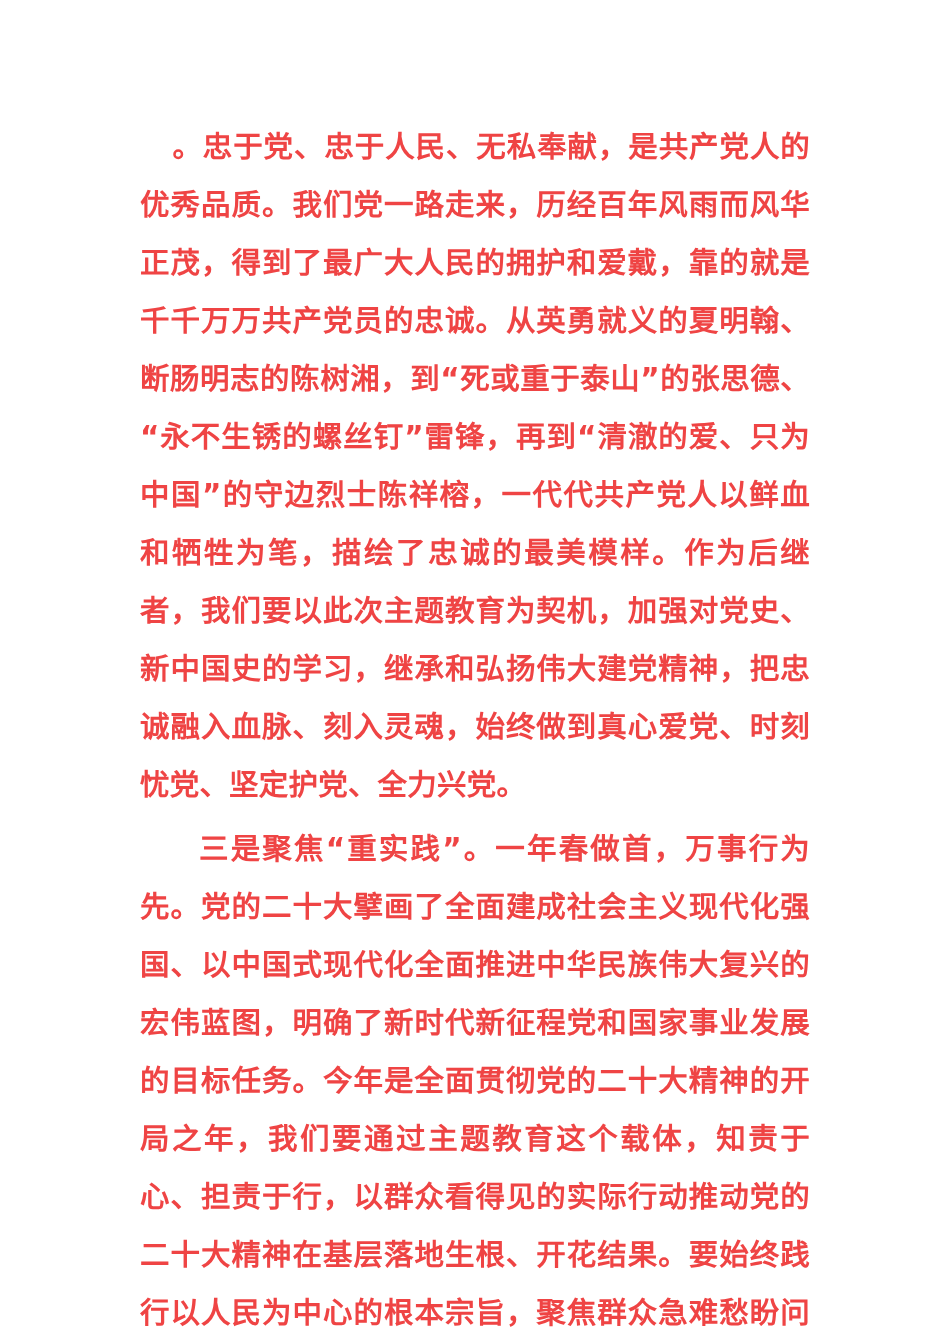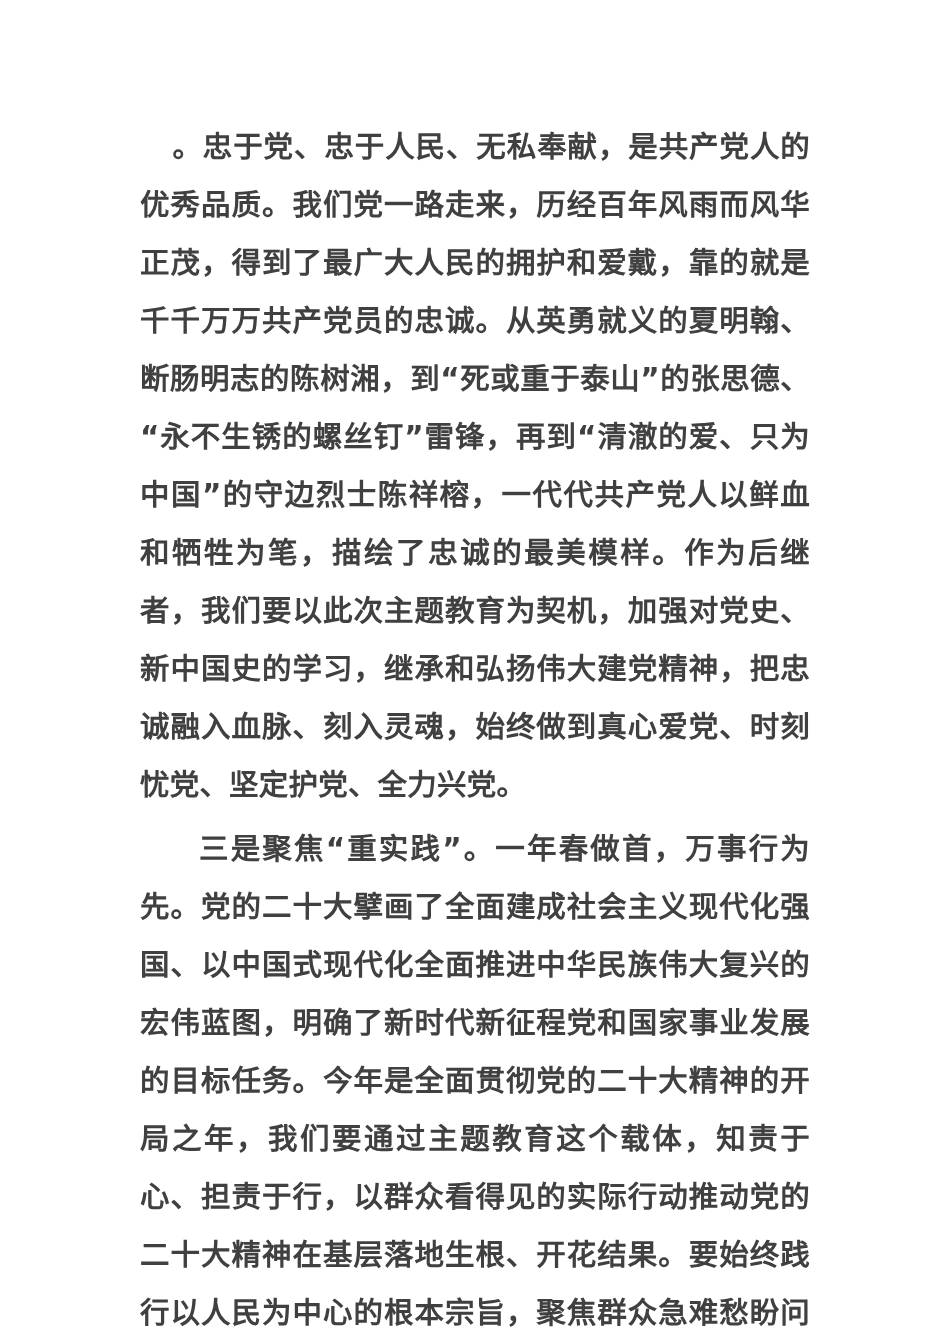--- a/index.html
+++ b/index.html
@@ -26,21 +26,21 @@
     width: 100%;
   }
   .para {
     margin: 0 0 6px 0;
     font-size: 29.5px;
     line-height: 58px;
     text-align: justify;
     text-justify: inter-ideograph;
     letter-spacing: 0.2px;
     font-weight: 600;
-    color: #404040;
+    color: #ef4444;
     word-break: break-all;
   }
   .para.indent {
     text-indent: 2em;
   }
   .para.first {
     text-indent: 1.1em;
   }
 </style>
 </head>

